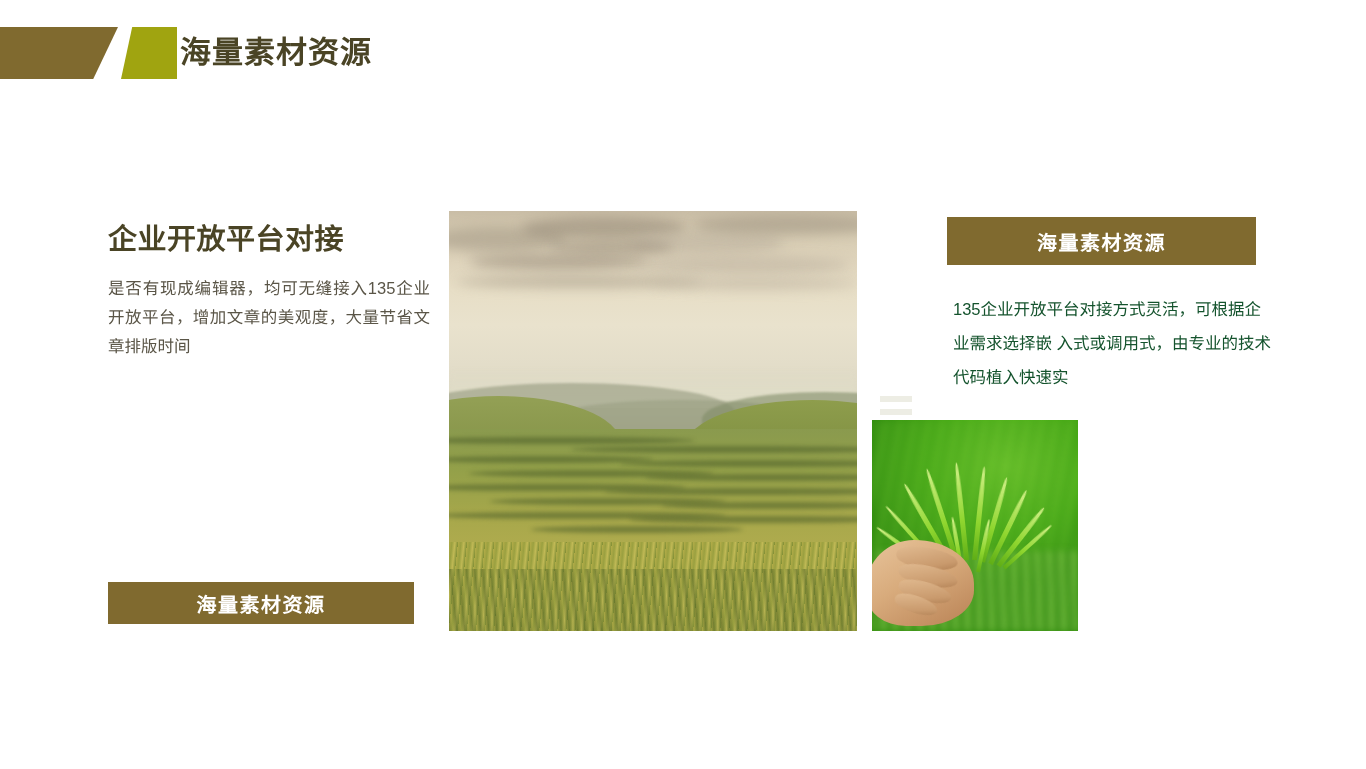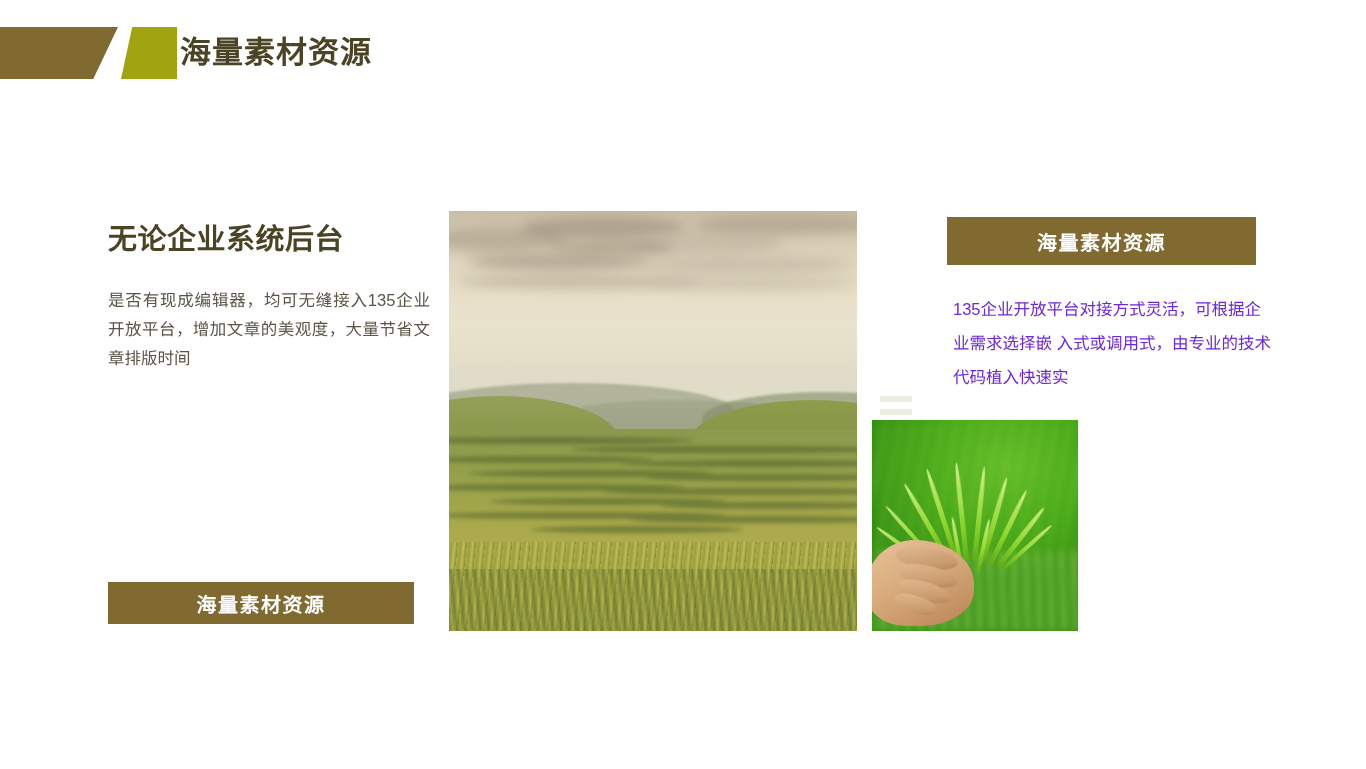--- a/index.html
+++ b/index.html
@@ -87,21 +87,21 @@
   }
   .left-para {
     font-size: 16.5px;
     color: #5A5547;
     line-height: 29px;
     margin: 0;
     width: 322px;
     text-align: justify;
   }
   .left-para-1 { margin-top: 29px; }
-  .left-para-2 { margin-top: 29px; }
+  .left-para-2 { margin-top: 17px; }
 
   .badge {
     background: #806A2F;
     color: #ffffff;
     font-size: 20px;
     font-weight: bold;
     letter-spacing: 1.5px;
     text-align: center;
     display: flex;
     align-items: center;
@@ -211,21 +211,21 @@
     top: 217px;
     width: 309px;
     height: 48px;
   }
   .right-para {
     position: absolute;
     left: 953px;
     top: 292px;
     width: 322px;
     font-size: 16.5px;
-    color: #6d28d9;
+    color: #14532d;
     line-height: 34px;
     margin: 0;
   }
   .equals-mark {
     position: absolute;
     left: 880px;
     top: 396px;
     width: 32px;
     height: 19px;
   }
@@ -303,21 +303,21 @@
 
 <div class="slide">
 
   <div class="header">
     <div class="header-shape-brown"></div>
     <div class="header-shape-olive"></div>
     <div class="header-title">海量素材资源</div>
   </div>
 
   <div class="left-col">
-    <h1 class="left-heading-cn">无论企业系统后台</h1>
+    <h1 class="left-heading-cn">企业开放平台对接</h1>
     <p class="left-para left-para-2">是否有现成编辑器，均可无缝接入135企业开放平台，增加文章的美观度，大量节省文章排版时间</p>
   </div>
 
   <div class="badge left-badge">
     <span>海量素材资源</span>
   </div>
 
   <div class="center-photo">
     <div class="sky">
       <div class="cloud" style="left:-5%;  top:8%;  width:34%; height:13%;"></div>

